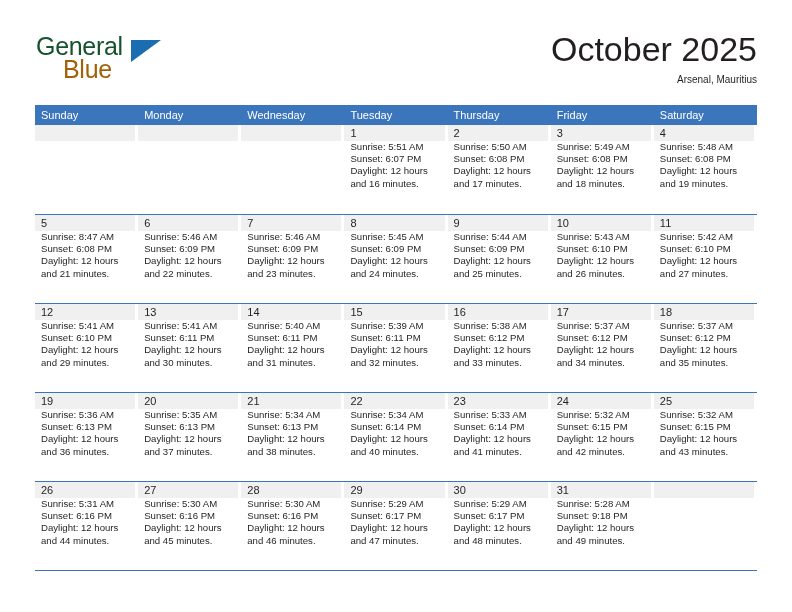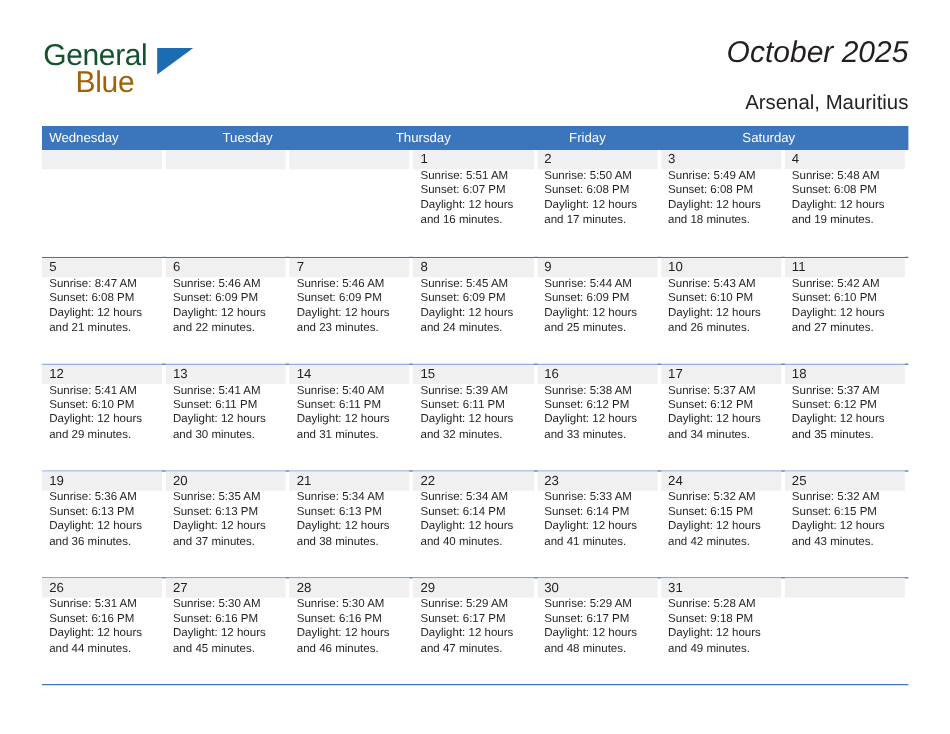--- a/index.html
+++ b/index.html
@@ -63,30 +63,29 @@
     border-bottom: 22px solid transparent;
   }
 
   .title-wrap {
     position: absolute;
     right: 35px;
     top: 30px;
     text-align: right;
   }
   .cal-title {
-    font-size: 25px;
+    font-size: 34px;
     color: #231f20;
     line-height: 1.15;
     white-space: nowrap;
-    font-style: italic;
   }
   .cal-sub {
-    font-size: 17px;
+    font-size: 10px;
     color: #231f20;
-    margin-top: 17px;
+    margin-top: 5px;
     white-space: nowrap;
   }
 
   
   .calendar {
     position: absolute;
     left: 35px;
     top: 105px;
     width: 722px;
   }
@@ -165,20 +164,22 @@
 
     <div class="title-wrap">
       <div class="cal-title">October 2025</div>
       <div class="cal-sub">Arsenal, Mauritius</div>
     </div>
 
   </div>
 
   <div class="calendar">
     <div class="weekdays" id="weekday-row">
+        <div class="weekday">Sunday</div>
+        <div class="weekday">Monday</div>
         <div class="weekday">Wednesday</div>
         <div class="weekday">Tuesday</div>
         <div class="weekday">Thursday</div>
         <div class="weekday">Friday</div>
         <div class="weekday">Saturday</div>
       </div>
     <div id="weeks-container">
         <div class="week first">
           <div class="day">
             <div class="day-inner">

